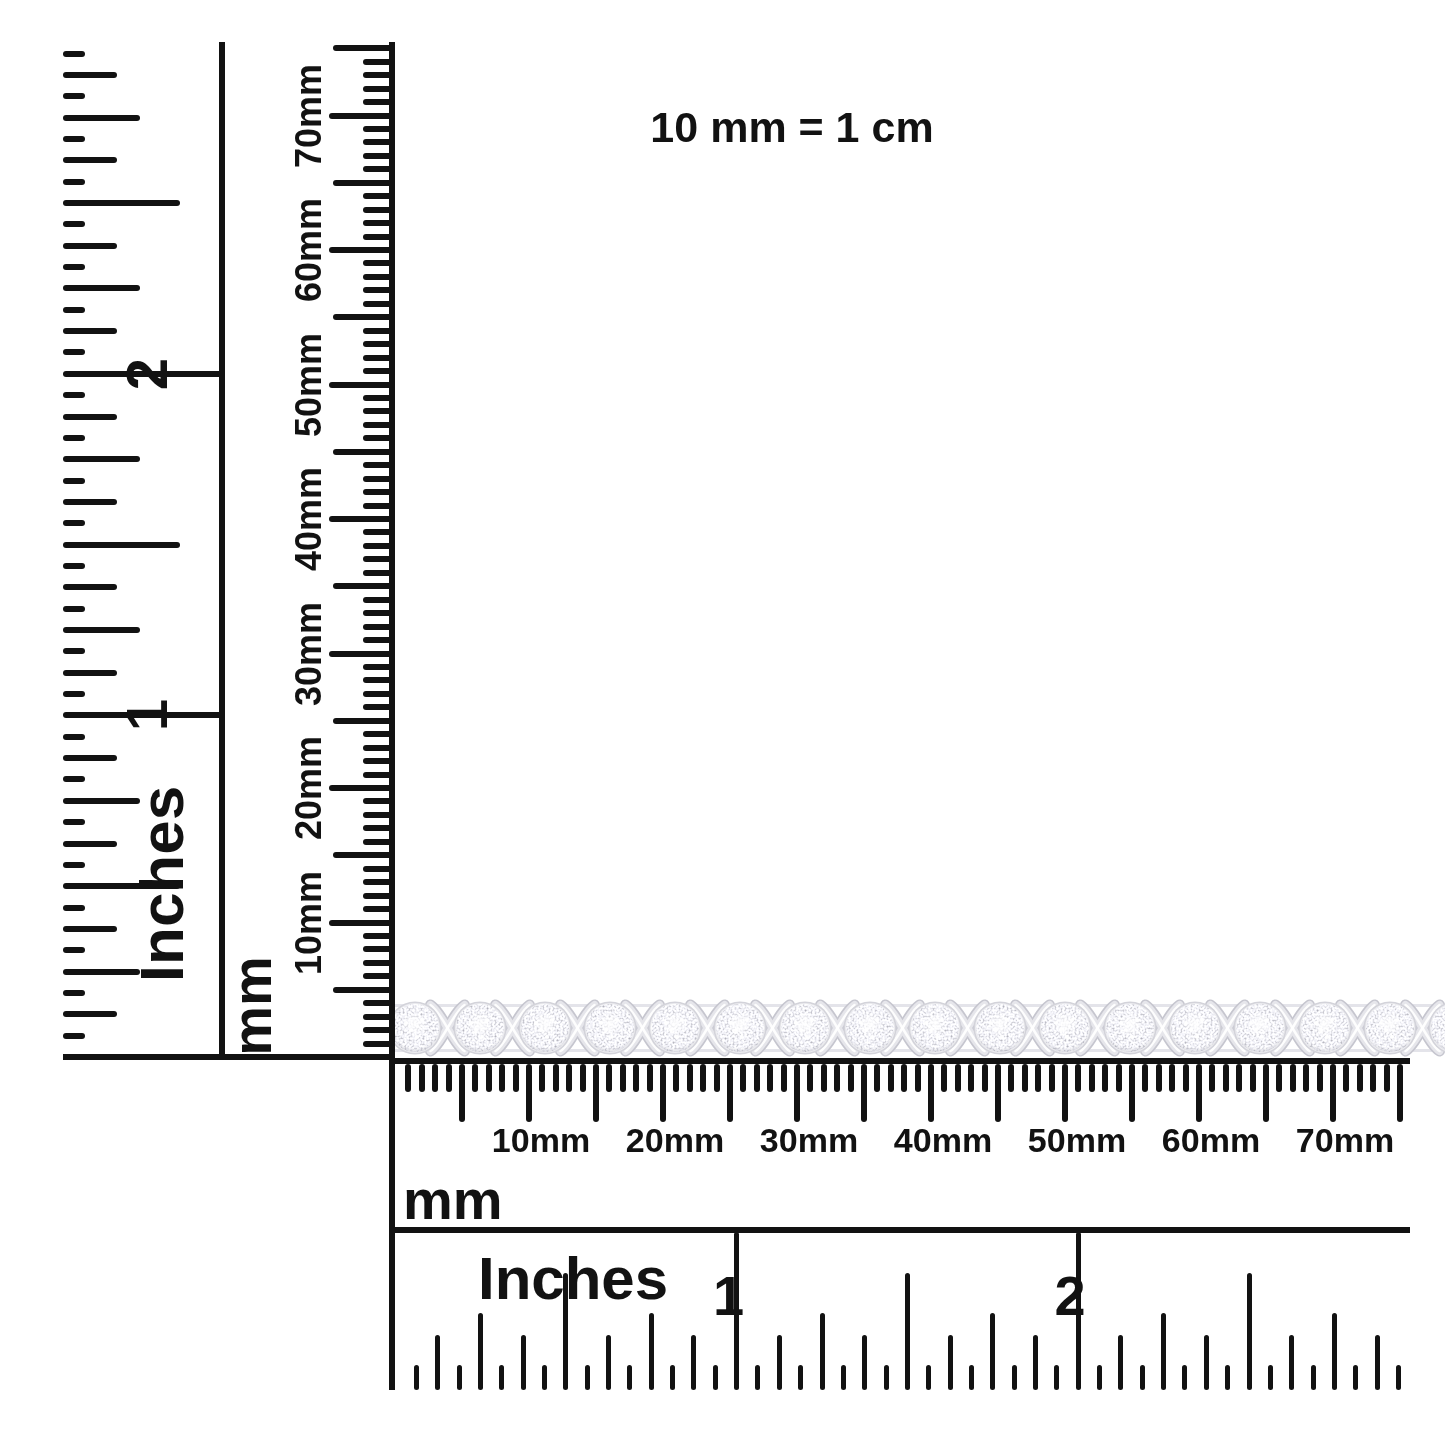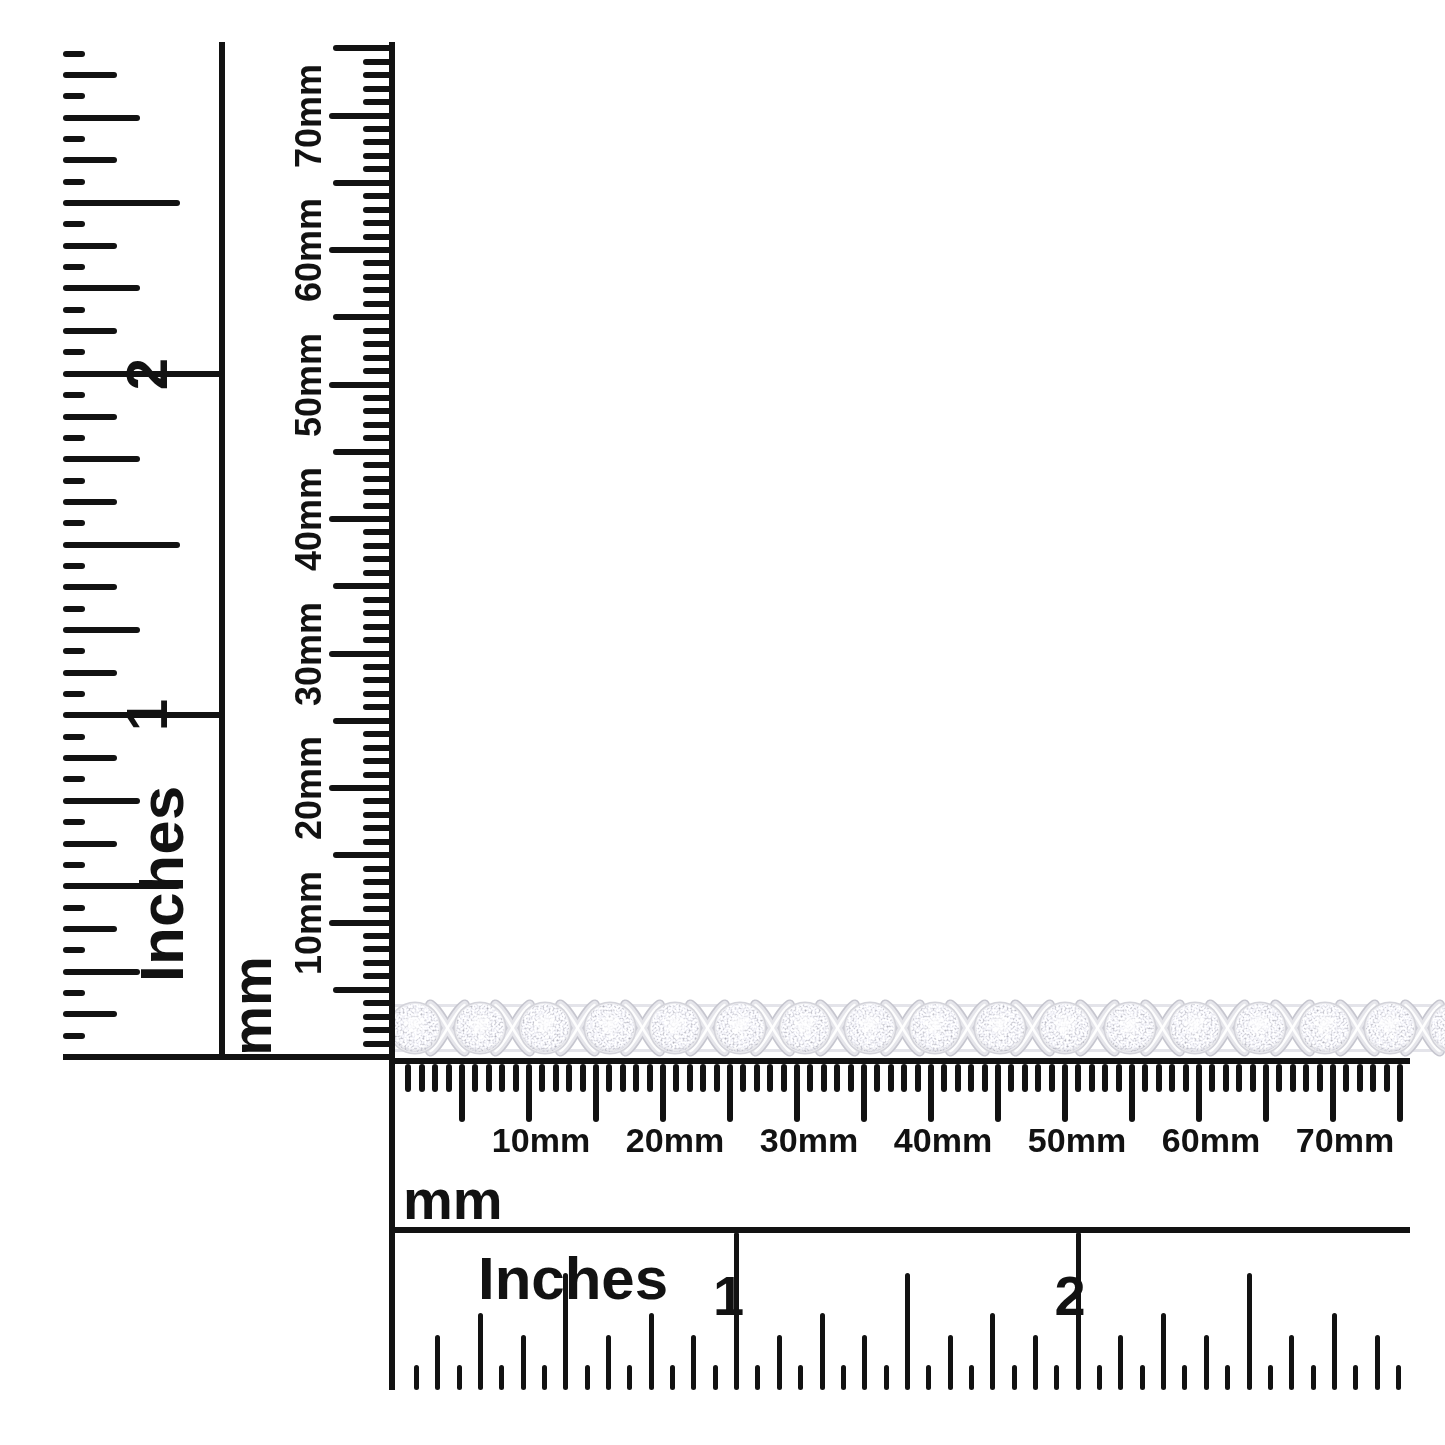--- a/index.html
+++ b/index.html
@@ -14,20 +14,21 @@
   .lbl  { position:absolute; font-weight:700; line-height:1; white-space:nowrap; color:var(--ink); }
   .ctr  { transform:translate(-50%,-50%); }
   .rot  { transform:translate(-50%,-50%) rotate(-90deg); }
   .grp  { position:absolute; left:0; top:0; width:0; height:0; }
 </style>
 </head>
 <body>
 
 <div id="scene">
 
+  <div class="lbl ctr" style="left:792px; top:127px; font-size:43px;">10 mm = 1 cm</div>
 
   <div class="grp" id="vinch">
       <div class="tick" style="left: 63px; top: 1032.65px; width: 22px; height: 6px;"></div>
       <div class="tick" style="left: 63px; top: 1011.3px; width: 54px; height: 6px;"></div>
       <div class="tick" style="left: 63px; top: 989.95px; width: 22px; height: 6px;"></div>
       <div class="tick" style="left: 63px; top: 968.6px; width: 77px; height: 6px;"></div>
       <div class="tick" style="left: 63px; top: 947.25px; width: 22px; height: 6px;"></div>
       <div class="tick" style="left: 63px; top: 925.9px; width: 54px; height: 6px;"></div>
       <div class="tick" style="left: 63px; top: 904.55px; width: 22px; height: 6px;"></div>
       <div class="tick" style="left: 63px; top: 883.2px; width: 117px; height: 6px;"></div>

